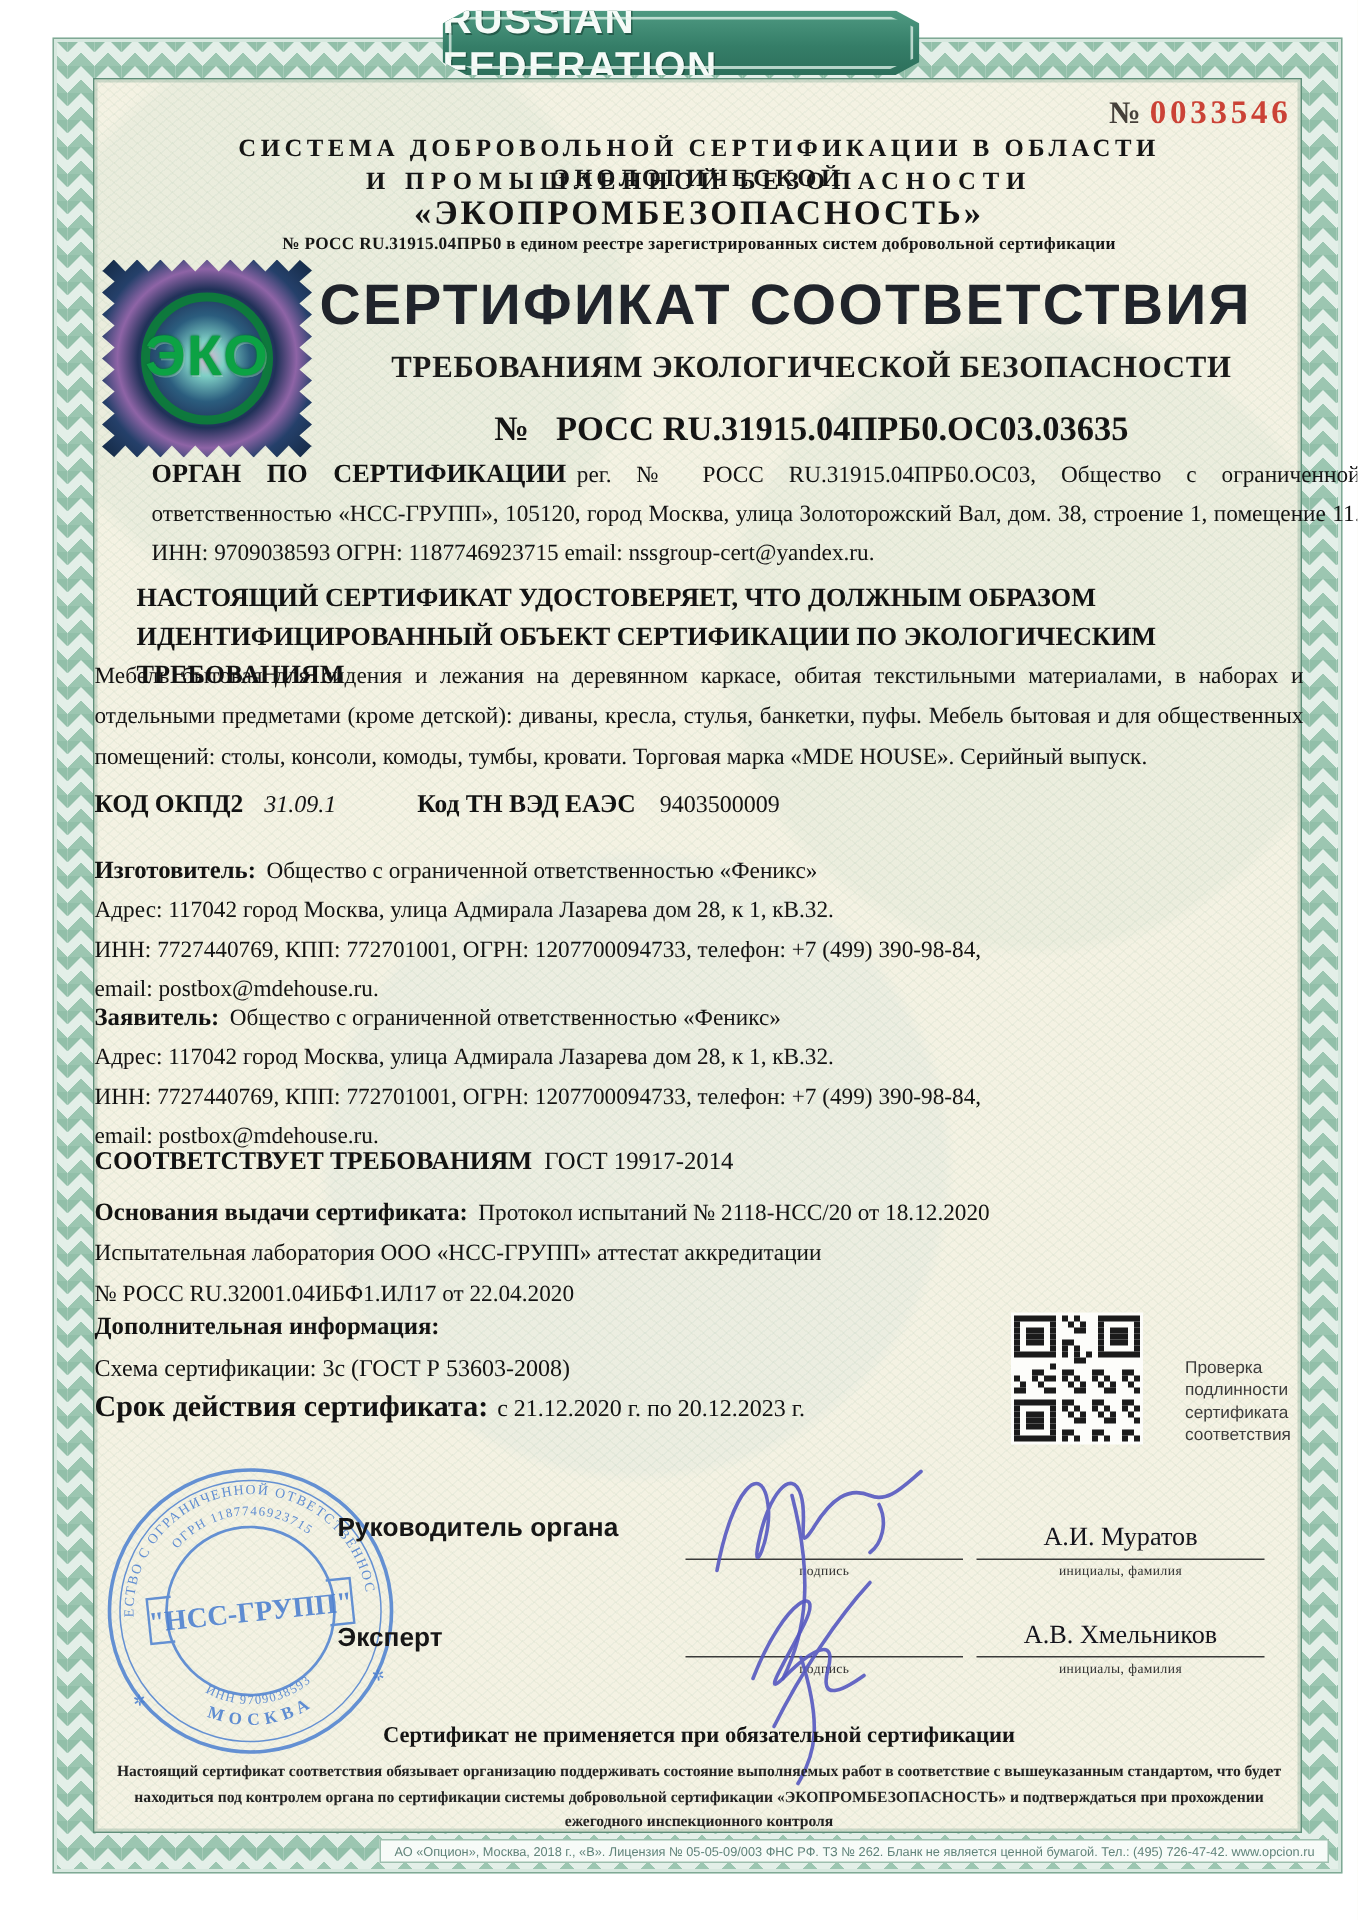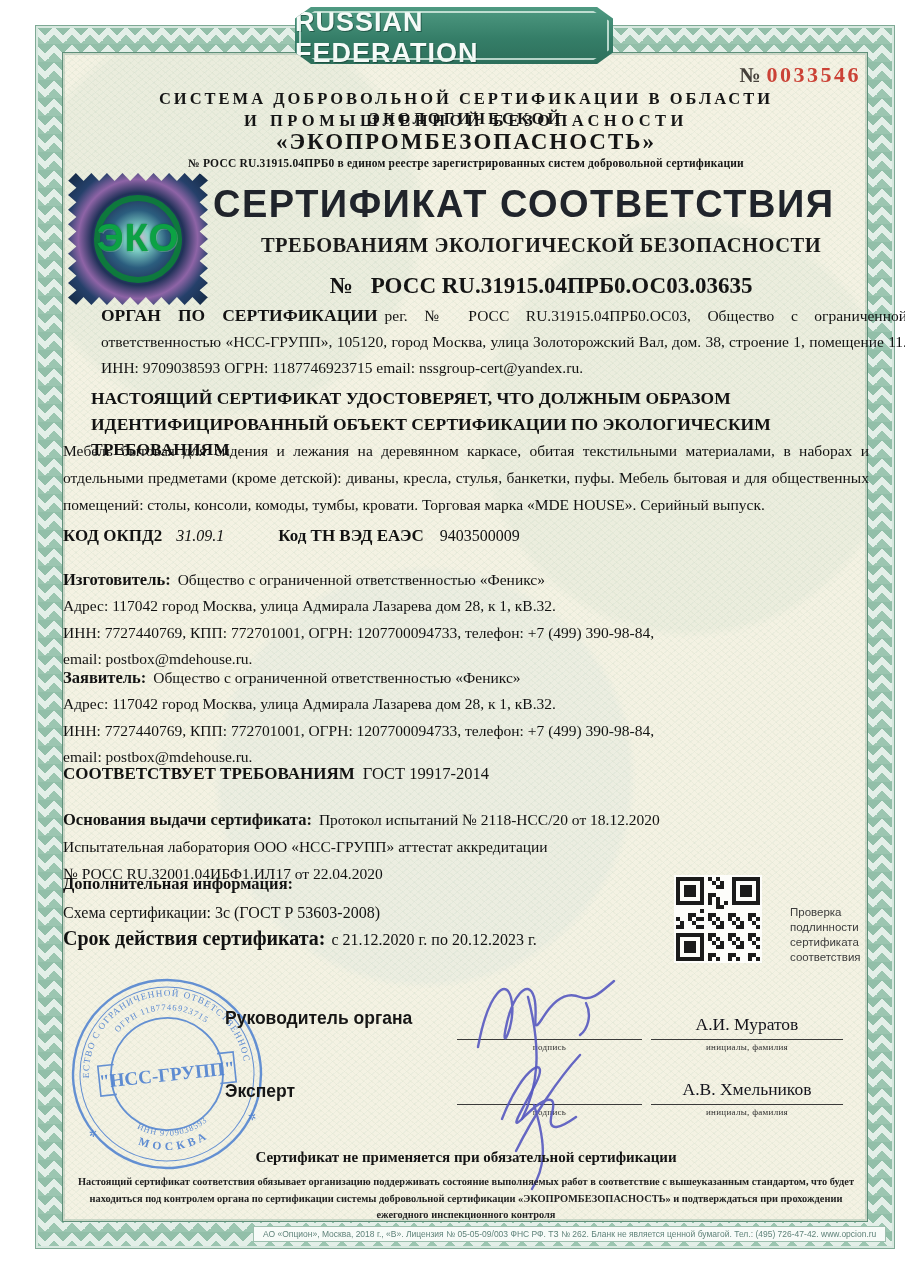--- a/index.html
+++ b/index.html
@@ -21,24 +21,24 @@
          background-color:#f4f2e3;
          background-image:
            radial-gradient(circle at 20% 14%,rgba(150,190,170,.10) 0 16%,transparent 17%),
            radial-gradient(circle at 78% 32%,rgba(150,190,170,.09) 0 20%,transparent 21%),
            radial-gradient(circle at 45% 62%,rgba(140,185,200,.08) 0 24%,transparent 25%),
            repeating-linear-gradient(40deg,rgba(190,205,175,.14) 0 1px,transparent 1px 5px),
            repeating-linear-gradient(-40deg,rgba(170,200,185,.12) 0 1px,transparent 1px 5px);
          border:1px solid #5f8f7a;
          box-shadow:inset 0 0 0 2px rgba(130,170,150,.35);}
   
-  .banner{position:absolute;left:295px;top:7px;width:318px;height:57px;
+  .banner{position:absolute;left:295px;top:7px;width:318px;height:43px;
           background:linear-gradient(180deg,#4f9a82 0%,#357e68 55%,#2d6f5b 100%);
           clip-path:polygon(5% 0,95% 0,100% 20%,100% 80%,95% 100%,5% 100%,0 80%,0 20%);
-          display:flex;align-items:flex-start;justify-content:center;z-index:5;border-radius:10px;}
+          display:flex;align-items:center;justify-content:center;z-index:5;border-radius:10px;}
   .banner::before{content:"";position:absolute;inset:4px;
           clip-path:polygon(5% 0,95% 0,100% 20%,100% 80%,95% 100%,5% 100%,0 80%,0 20%);
           border:2px solid rgba(230,245,238,.75);box-sizing:border-box;}
   .banner span{font-family:"Liberation Sans",sans-serif;font-weight:bold;font-size:27px;
           color:#f6fbf8;letter-spacing:1px;text-shadow:1px 1px 0 rgba(20,60,48,.6);}
   
   .abs{position:absolute;}
   
   .serial{right:6px;top:9px;white-space:nowrap;}
   .serial .no{font-size:21px;font-weight:bold;color:#45403a;margin-right:6px;}
@@ -74,21 +74,21 @@
   .codes{top:470px;font-size:16px;}
   .codes .b{font-weight:bold;font-size:17px;}
   .codes .v1{margin:0 54px 0 14px;font-style:italic;}
   .codes .b2{margin-right:16px;}
   .block{left:0;width:806px;font-size:15.5px;line-height:26.3px;color:#121212;}
   .block .lbl{font-weight:bold;font-size:16.5px;margin-right:7px;}
   .manuf{top:514px;}
   .applic{top:612px;}
   .compliance{top:708px;font-size:16.5px;}
   .compliance .lbl{font-weight:bold;font-size:17px;margin-right:8px;}
-  .basis{top:741px;line-height:27px;margin-top:12px;}
+  .basis{top:741px;line-height:27px;}
   .addinfo{top:818px;}
   .addinfo .lbl{font-size:16.5px;font-weight:bold;}
   .addinfo .scheme{margin-top:3px;font-size:16px;}
   .validity{top:872px;font-size:16px;}
   .validity .lbl{font-weight:bold;font-size:20px;margin-right:6px;}
   
   .qrbox{left:611px;top:822px;width:88px;height:88px;background:#fdfdfa;}
   .qrcap{left:727px;top:852px;width:118px;font-family:"Liberation Sans",sans-serif;
          font-size:11.5px;line-height:15px;color:#3c3c3c;}
   

